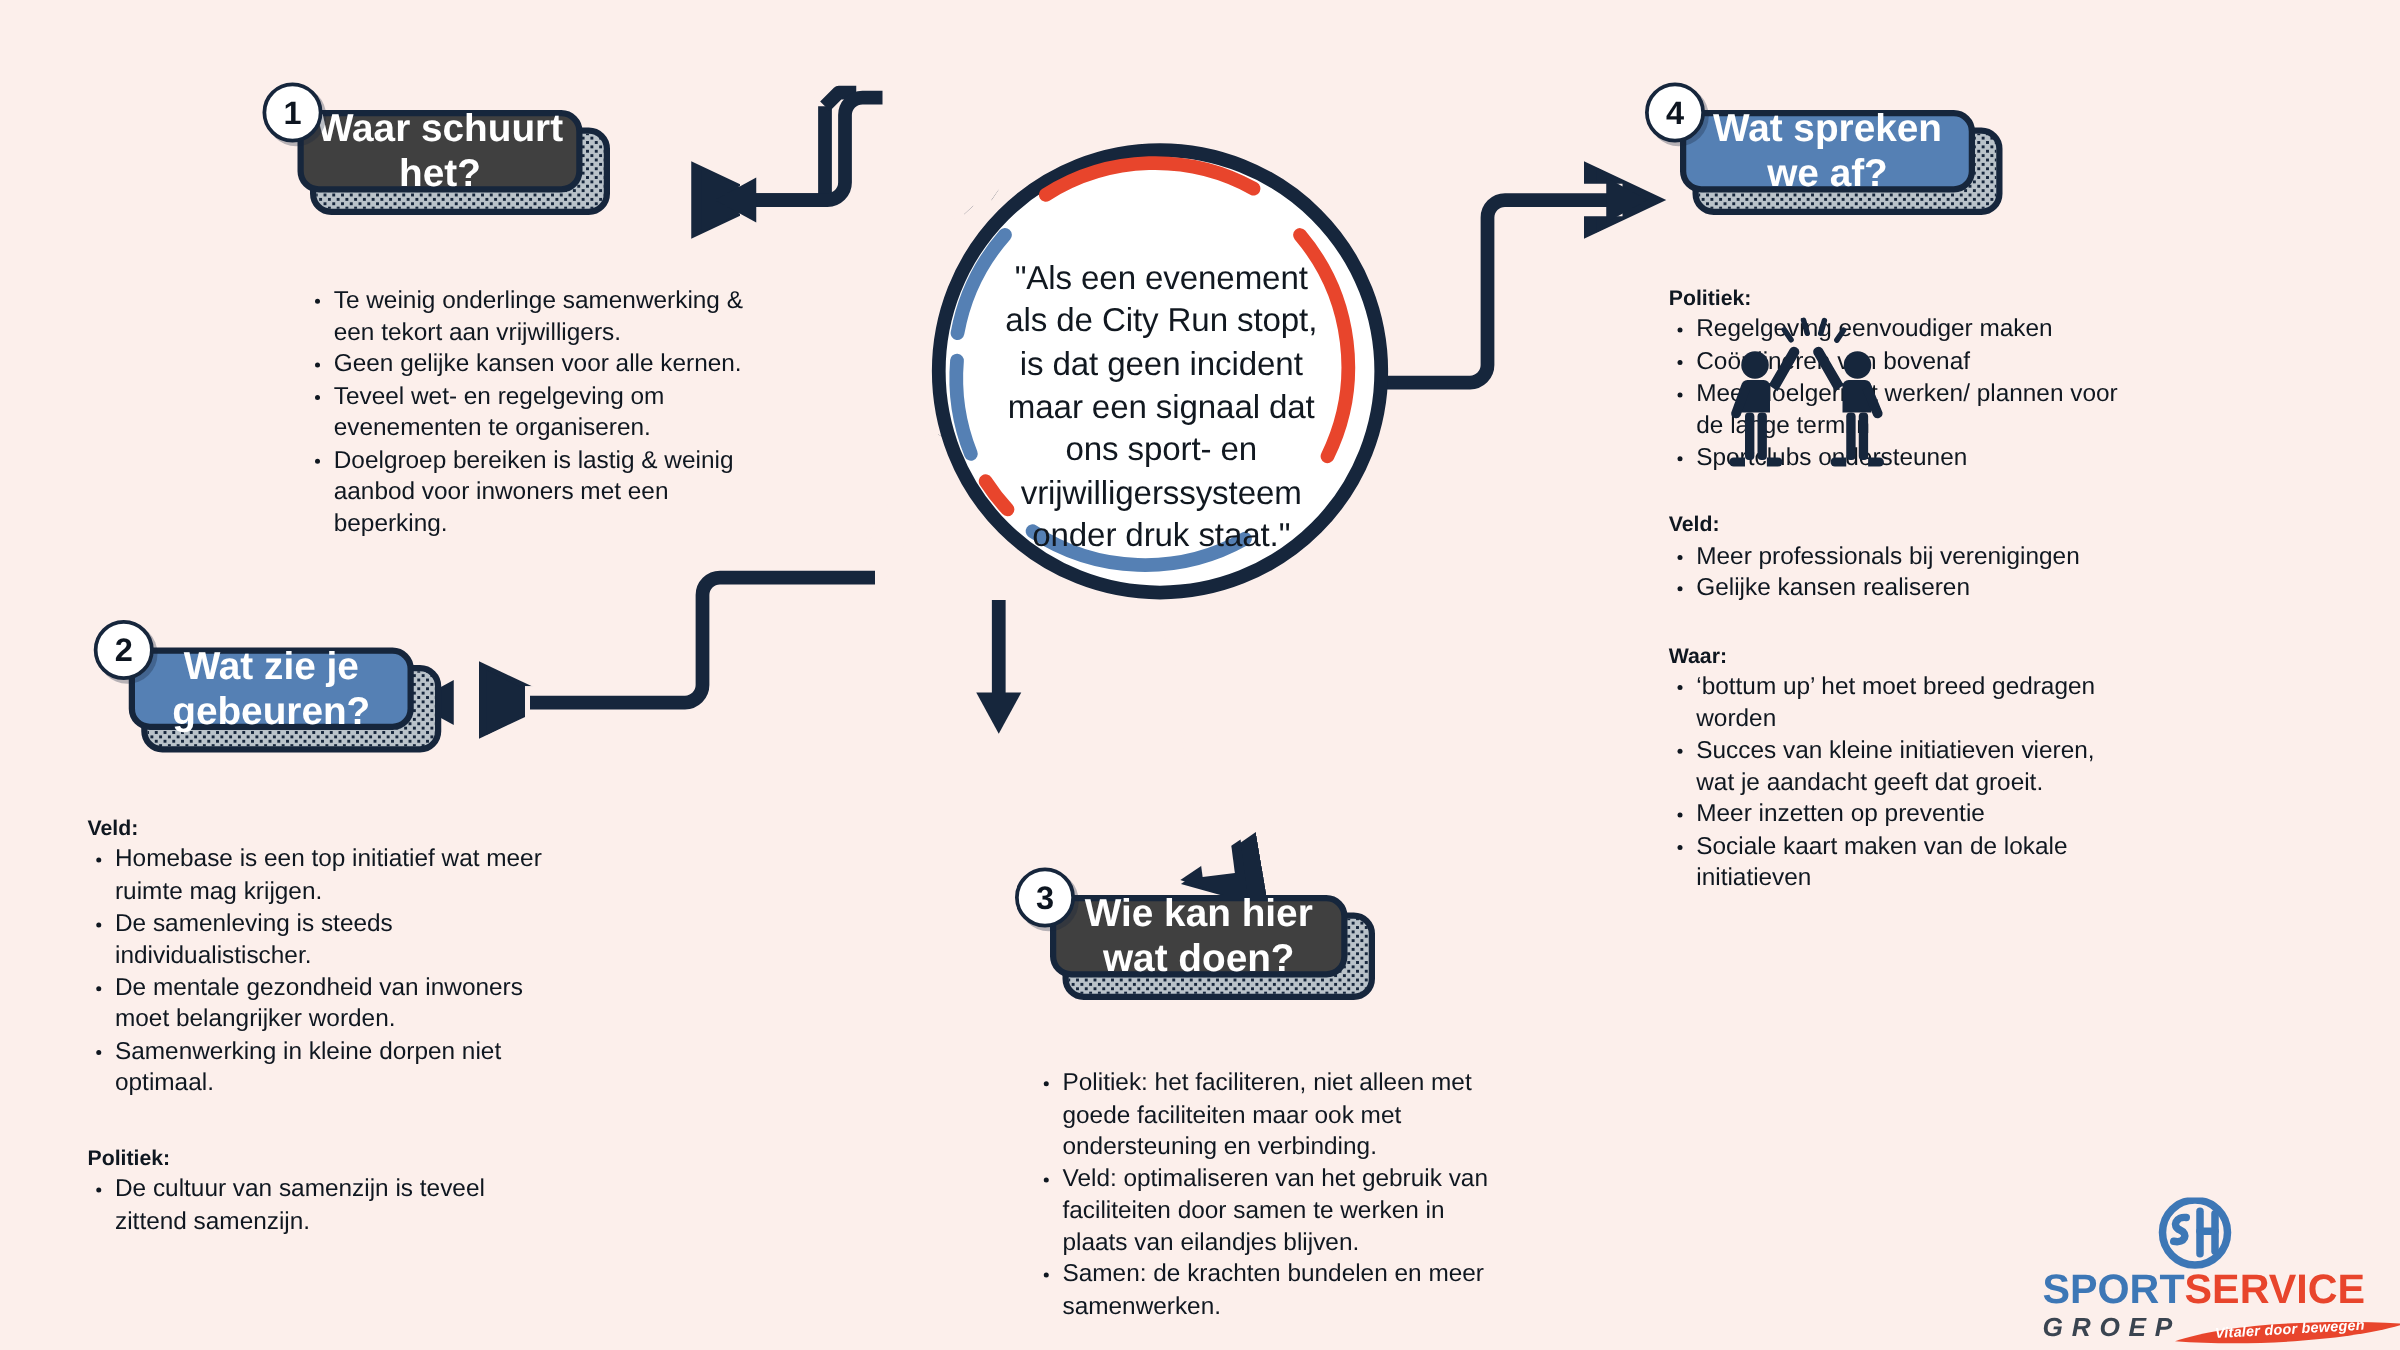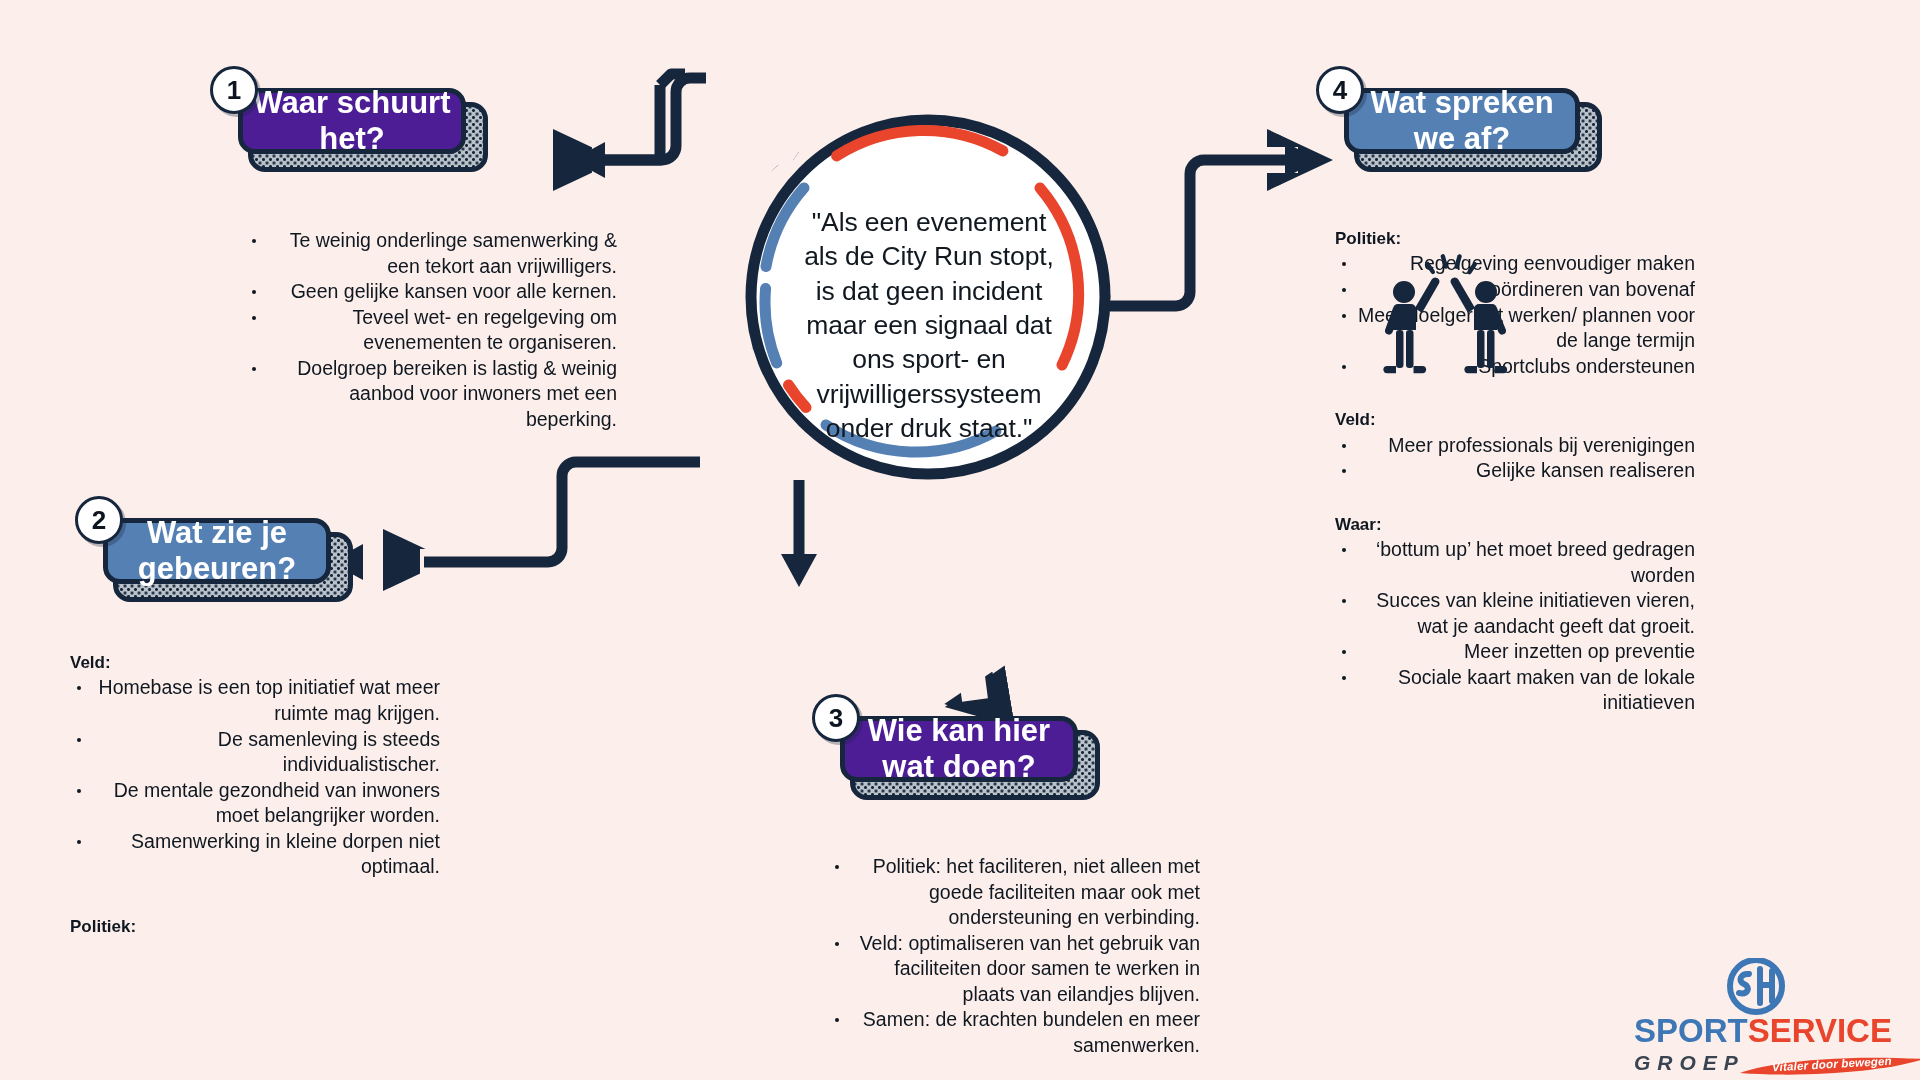--- a/index.html
+++ b/index.html
@@ -41,21 +41,21 @@
     color: #ffffff;
     font-weight: bold;
     font-size: 31px;
     line-height: 1.17;
     text-align: center;
     display: flex;
     align-items: center;
     justify-content: center;
     z-index: 3;
   }
-  .box.red  { background: #4c1d95; }
+  .box.red  { background: #404040; }
   .box.blue { background: #5580b4; }
   
   .box-shadow {
     position: absolute;
     border: 5px solid #16263c;
     border-radius: 17px;
     background-color: #b9c2c9;
     background-image:
       radial-gradient(#16263c 1.35px, transparent 1.5px),
       radial-gradient(#16263c 1.35px, transparent 1.5px);
@@ -78,21 +78,21 @@
   }
 
   
   .col { position: absolute; color: #0f1720; }
   .cat-head {
     font-weight: bold;
     font-size: 17px;
     line-height: 1.32;
     margin-bottom: 1px;
   }
-  ul.bullets { list-style: none; margin: 0 0 0 0; padding: 0; text-align: right; }
+  ul.bullets { list-style: none; margin: 0 0 0 0; padding: 0; }
   ul.bullets li {
     position: relative;
     font-size: 19.5px;
     line-height: 1.31;
     padding-left: 22px;
     margin-bottom: 0px;
   }
   ul.bullets li::before {
     content: "";
     position: absolute;
@@ -321,20 +321,21 @@
     <div class="cat-head">Veld:</div>
     <ul class="bullets">
       <li>Homebase is een top initiatief wat meer ruimte mag krijgen.</li>
       <li>De samenleving is steeds individualistischer.</li>
       <li>De mentale gezondheid van inwoners moet belangrijker worden.</li>
       <li>Samenwerking in kleine dorpen niet optimaal.</li>
     </ul>
     <div class="gap-36"></div>
     <div class="cat-head">Politiek:</div>
     <ul class="bullets">
+      <li>De cultuur van samenzijn is teveel zittend samenzijn.</li>
     </ul>
   </div>
 
   <div class="col" style="left:828px; top:854px; width:372px;">
     <ul class="bullets">
       <li>Politiek: het faciliteren, niet alleen met goede faciliteiten maar ook met ondersteuning en verbinding.</li>
       <li>Veld: optimaliseren van het gebruik van faciliteiten door samen te werken in plaats van eilandjes blijven.</li>
       <li>Samen: de krachten bundelen en meer samenwerken.</li>
     </ul>
   </div>

